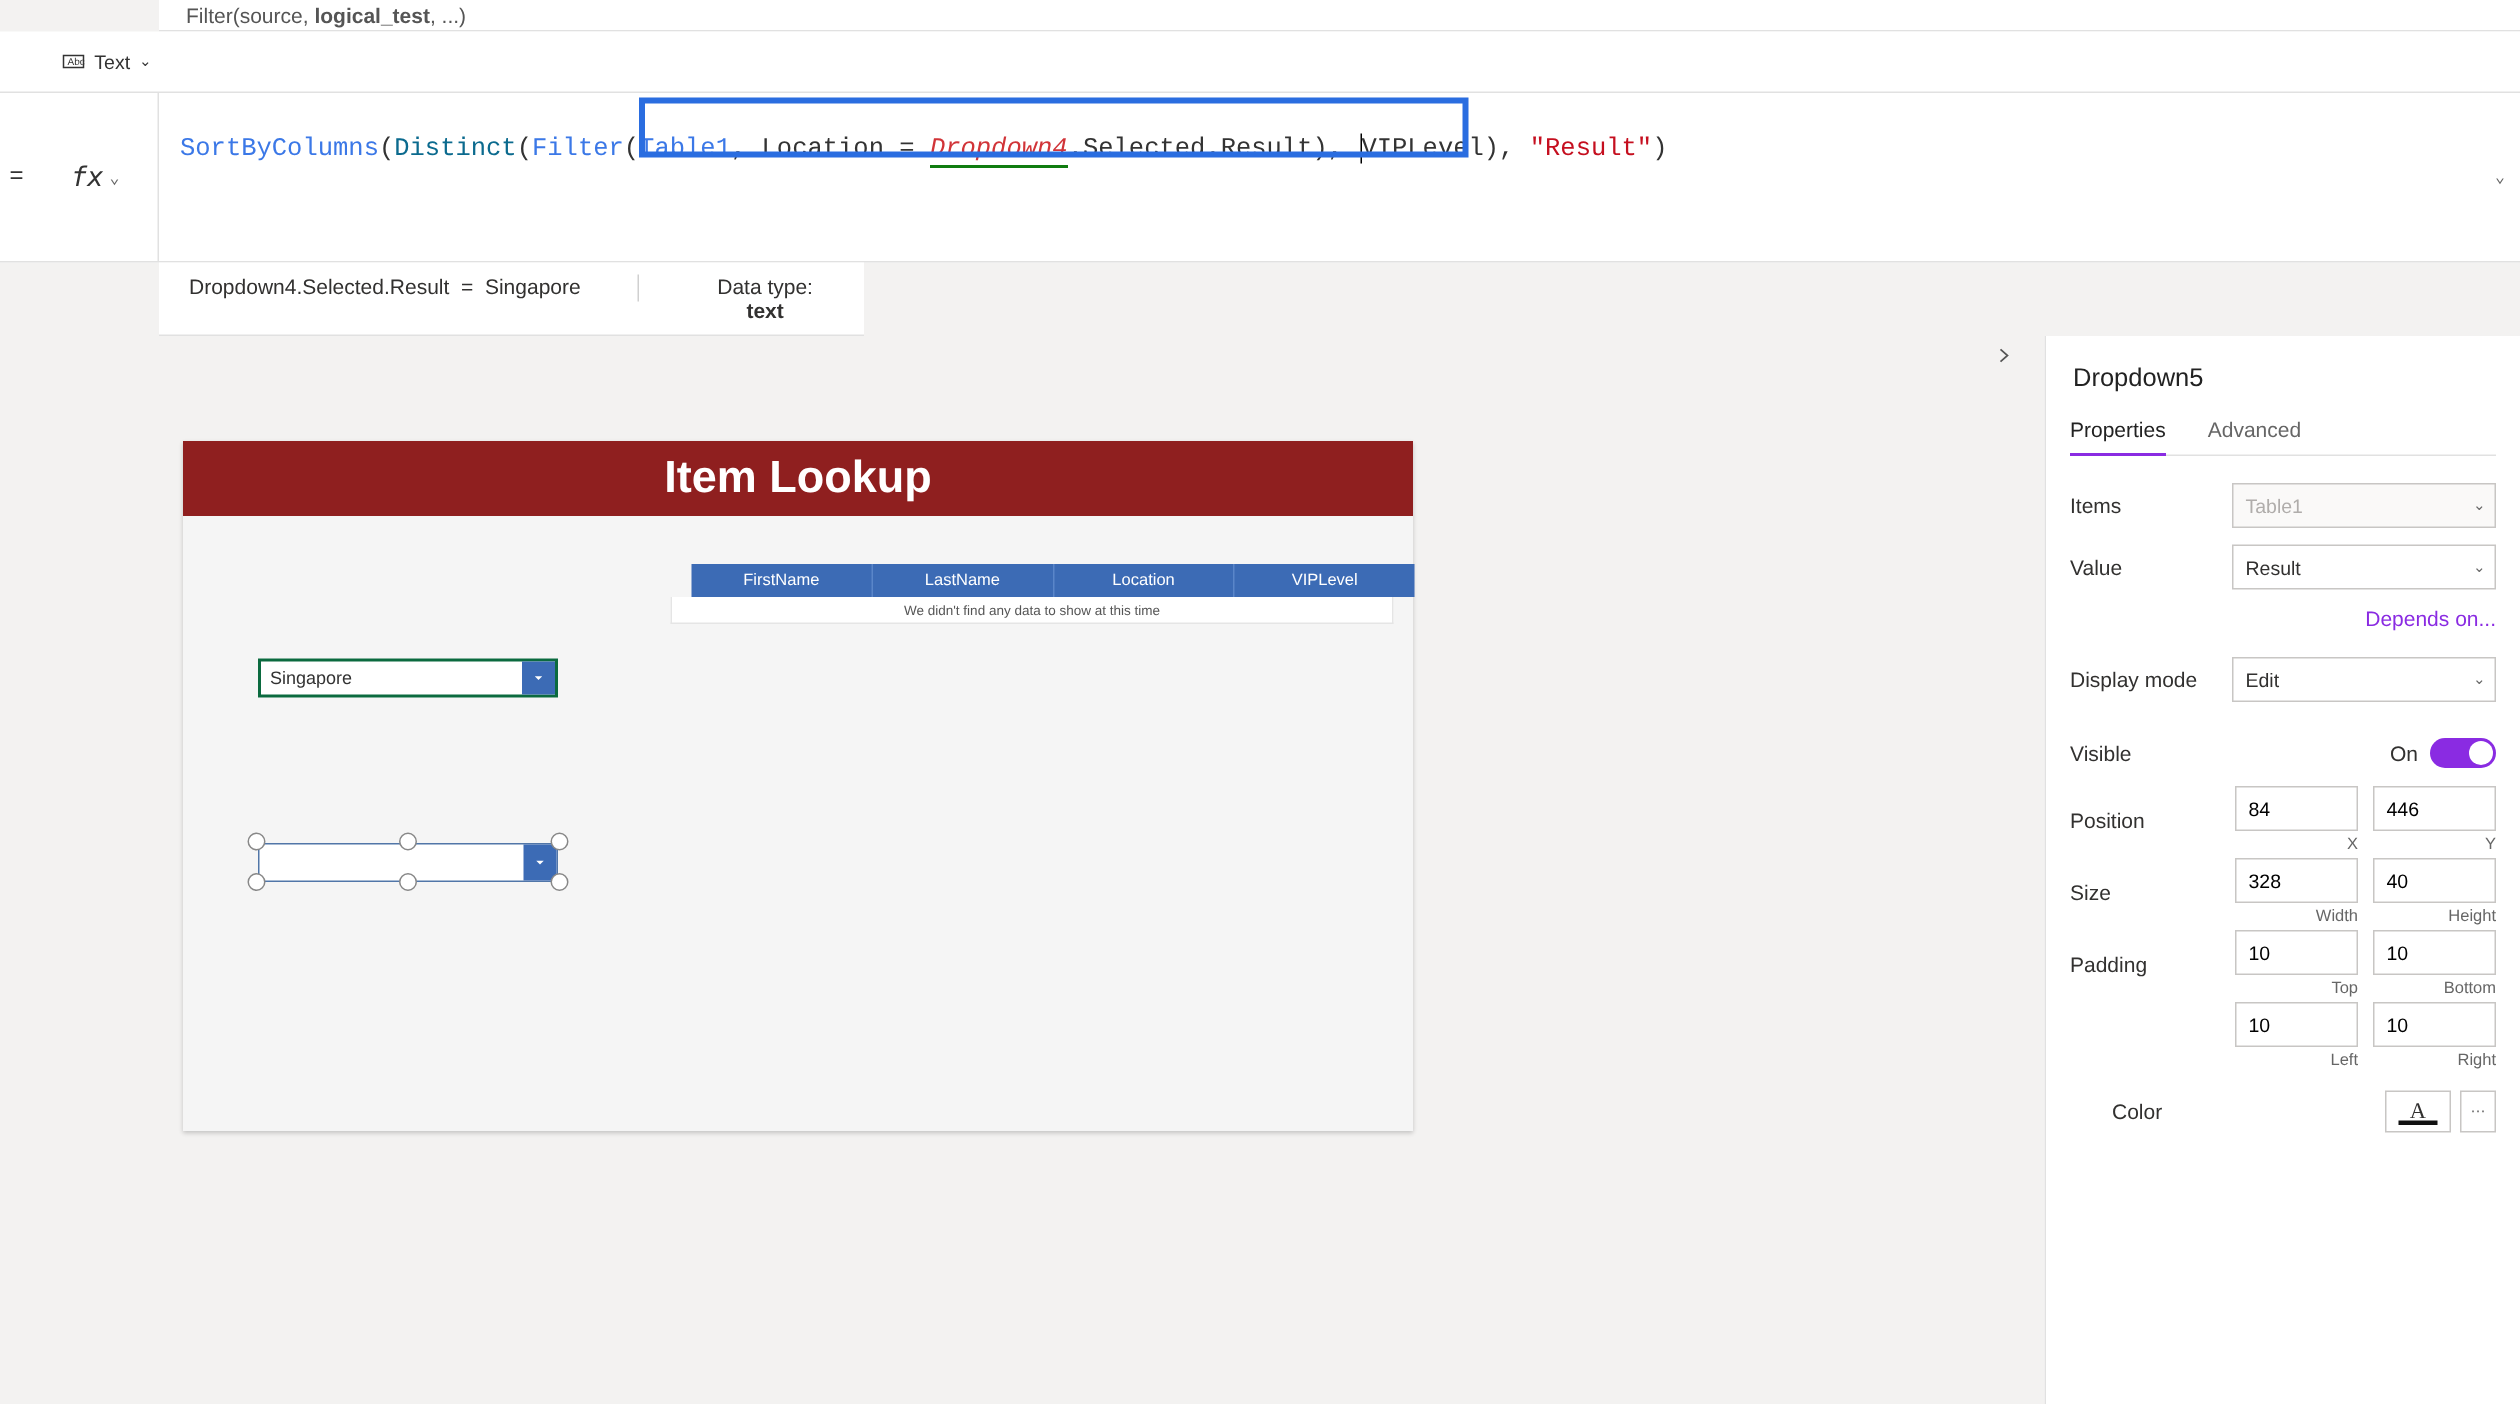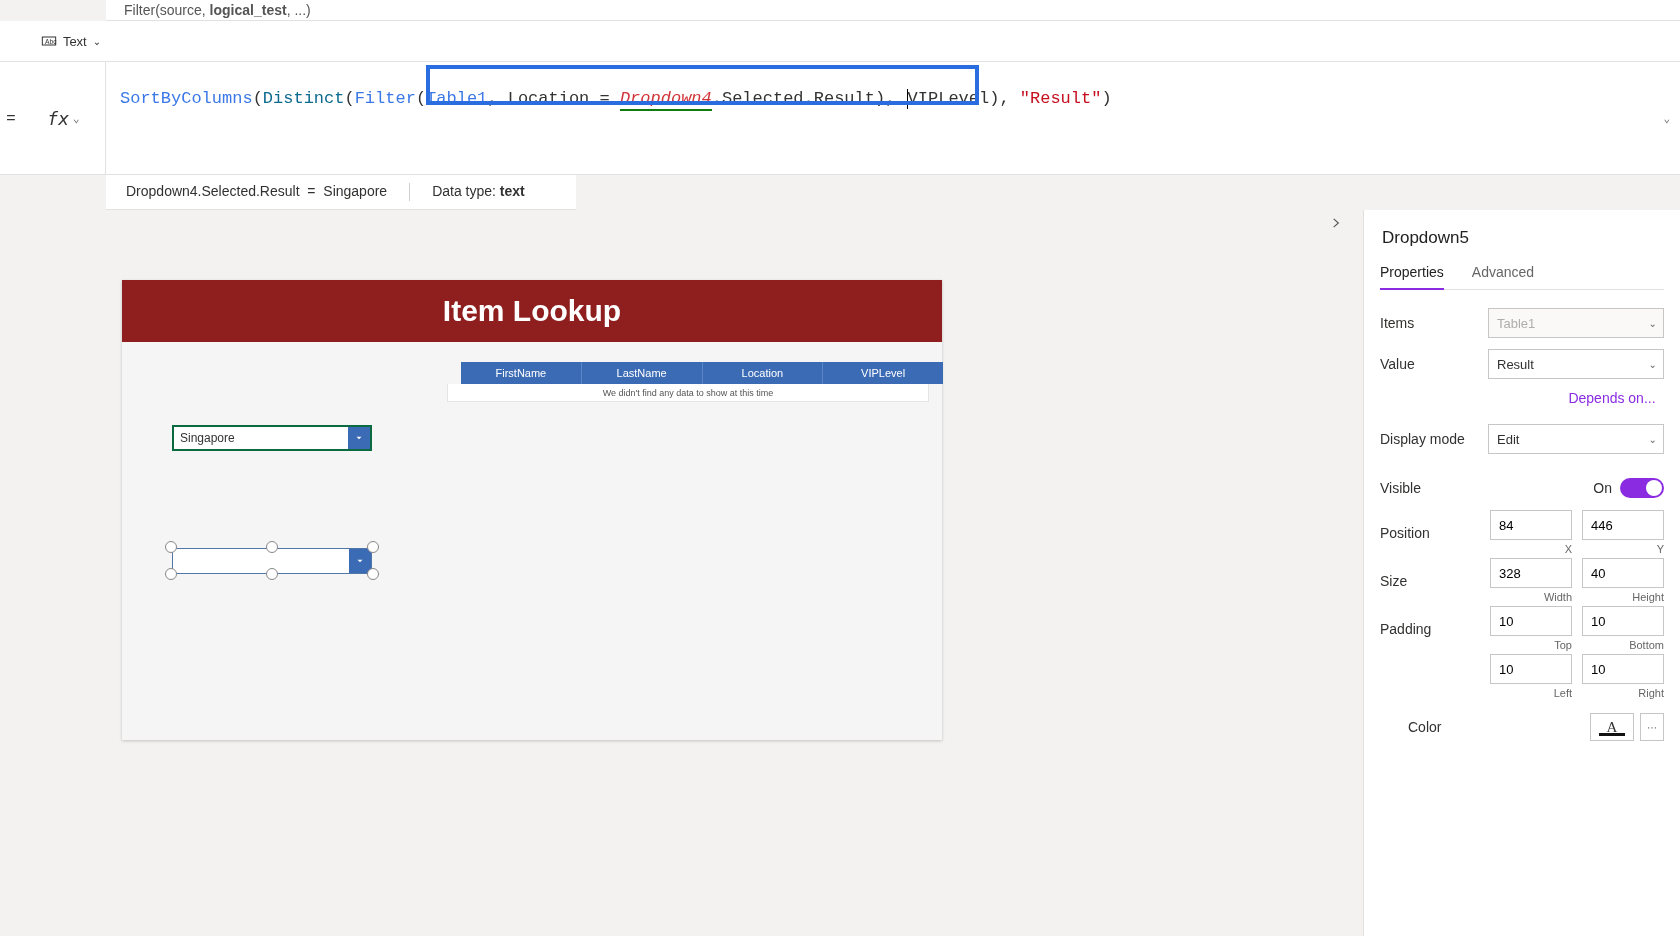--- a/index.html
+++ b/index.html
@@ -25,30 +25,30 @@
   .tok-fn { color:#3b78e7; }
   .tok-id { color:#333; }
   .tok-ident { color:#d13438; font-style:italic; border-bottom:2px solid #107c10; padding-bottom:1px;margin-top:32px; }
   .tok-str { color:#c50f1f; }
   .tok-op { color:#333; }
   .tok-fn-d { color:#0b6a8e; }
   .highlight-box { position:absolute; border:4px solid #2a6de0; pointer-events:none; top:3px; left:320px; width:553px; height:40px; }
   .text-cursor { display:inline-block; width:1px; height:20px; background:#000; vertical-align:middle; margin-left:1px; }
 
   
-  .eval-row { background:#fff; border-bottom:1px solid #e1e1e1; padding:8px 20px 8px 20px; margin-left:106px; font-size:14px; display:flex; gap:22px; width:470px;text-align:center; }
+  .eval-row { background:#fff; border-bottom:1px solid #e1e1e1; padding:8px 20px 8px 20px; margin-left:106px; font-size:14px; display:flex; gap:38px; width:470px;text-align:center; }
   .eval-row .sep { border-left:1px solid #d0d0d0; height:18px; }
   .eval-row b { font-weight:600; }
 
   
   .main { flex:1; display:flex; overflow:hidden; }
   .canvas-wrap { flex:1; position:relative; overflow:hidden; background:#f3f2f1; }
   .arrow-right { position:absolute; top:6px; right:20px; color:#555; }
   .canvas { position:absolute; left:122px; top:70px; width:820px; height:460px; background:#f5f5f5; box-shadow:0 1px 3px rgba(0,0,0,0.2); }
-  .header-bar { height:62px; background:#8f1f1f; display:flex; align-items:center; justify-content:center; color:#fff; font-size:30px; font-weight:700; }
+  .header-bar { height:50px; background:#8f1f1f; display:flex; align-items:center; justify-content:center; color:#fff; font-size:30px; font-weight:700; }
   .table-hdr { position:absolute; top:82px; left:339px; width:482px; height:22px; background:#3c6bb5; display:flex; }
   .table-hdr div { flex:1; text-align:center; font-size:11px; color:#fff; line-height:22px; border-right:1px solid #5a86c9; }
   .table-hdr div:last-child { border-right:none; }
   .table-msg { position:absolute; top:104px; left:325px; width:482px; height:18px; background:#fff; font-size:9px; color:#555; display:flex; align-items:center; justify-content:center; border:1px solid #e5e5e5; border-top:none; }
 
   .dd4 { position:absolute; top:145px; left:50px; width:200px; height:26px; border:2px solid #0b6a3f; background:#fff; display:flex; align-items:center; }
   .dd4 .val { flex:1; padding:0 6px; font-size:12px; color:#333; }
   .dd4 .btn { width:22px; height:100%; background:#3c6bb5; display:flex; align-items:center; justify-content:center; }
   .dd4 .btn svg { fill:#fff; }
 
@@ -64,21 +64,21 @@
   .tabs { display:flex; gap:28px; border-bottom:1px solid #e1e1e1; margin-bottom:14px; }
   .tabs div { padding:6px 0 8px; font-size:14px; color:#666; cursor:pointer; }
   .tabs .active { color:#222; border-bottom:2px solid #8a2be2; margin-bottom:-1px; }
   .prop-row { display:flex; align-items:center; min-height:38px; gap:22px; font-size:14px; margin-bottom:3px; }
   .prop-row .lbl { flex:1; color:#323130; }
   .prop-row .ctl { width:176px; }
   .dd-ctl { border:1px solid #c8c6c4; height:30px; display:flex; align-items:center; padding:0 8px; position:relative; font-size:13px; }
   .dd-ctl .chev { position:absolute; right:6px; top:50%; transform:translateY(-50%); font-size:10px; color:#666; }
   .dd-ctl.dis { color:#b0adab; background:#faf9f8; }
   .txt-ctl { border:1px solid #c8c6c4; height:30px; padding:0 8px; font-size:13px; width:100%; }
-  .link { color:#8a2be2; font-size:14px; text-align:center; padding:4px 0 14px 0; margin-left:180px; }
+  .link { color:#8a2be2; font-size:14px; text-align:right; padding:4px 0 14px 0; margin-left:180px; }
   .toggle-wrap { display:flex; align-items:center; gap:8px; }
   .toggle { width:44px; height:20px; background:#8a2be2; border-radius:10px; position:relative; }
   .toggle::after { content:""; position:absolute; right:2px; top:2px; width:16px; height:16px; background:#fff; border-radius:50%; }
   .pair { display:flex; gap:10px; }
   .pair .cell { display:flex; flex-direction:column; align-items:flex-end; }
   .pair .cell input { width:82px; }
   .pair .cell .sub { font-size:11px; color:#666; margin-top:3px; }
   .font-chip { border:1px solid #c8c6c4; width:44px; height:28px; display:flex; align-items:center; justify-content:center; font-size:15px; font-family:"Times New Roman",serif; position:relative; }
   .font-chip::after { content:""; position:absolute; bottom:4px; left:8px; right:8px; height:3px; background:#111; }
   .font-chip-wrap { display:flex; gap:6px; align-items:center; }

